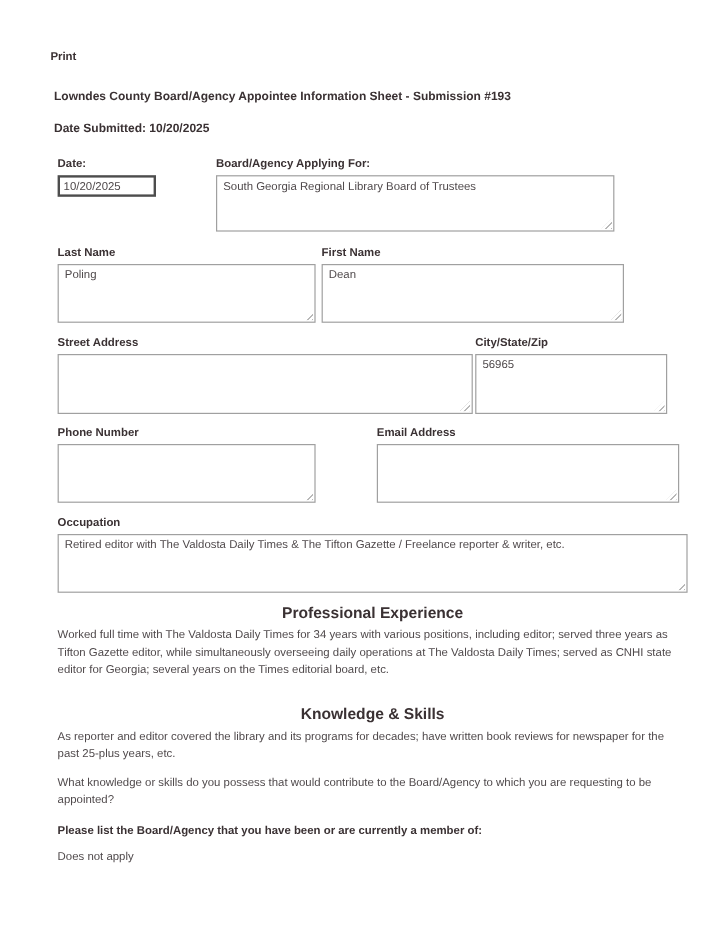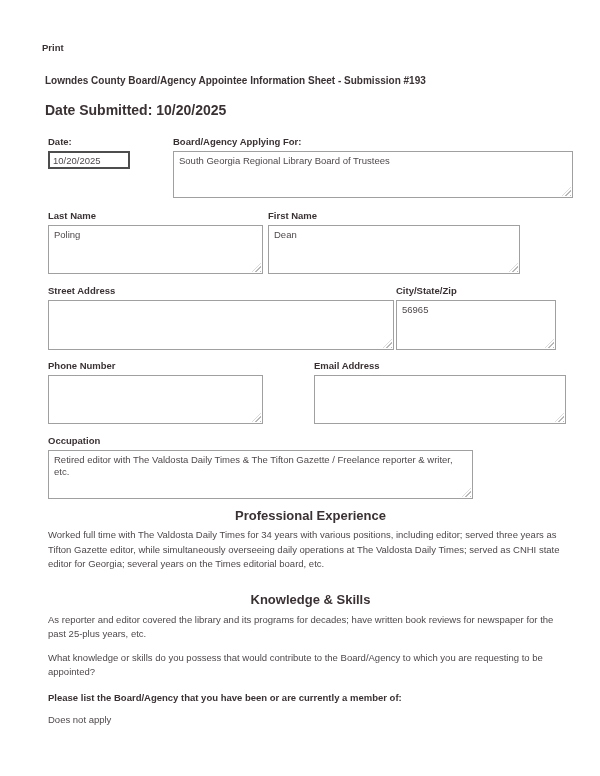--- a/index.html
+++ b/index.html
@@ -22,21 +22,21 @@
     font-size:9.5px;
   }
   .doc-title {
     margin-left:-3px;
     margin-bottom:16px;
     font-size:10px;
   }
   .date-submitted {
     margin-left:-3px;
     margin-bottom:18px;
-    font-size:14px;
+    font-size:10px;
   }
 
   .field-label {
     font-size:9.5px;
     font-weight:bold;
     color:#3a3133;
     line-height:12px;
     margin-bottom:3px;
   }
   .row { display:flex; }
@@ -67,26 +67,26 @@
     color:#4f494b;
     overflow:hidden;
   }
   .ta-value { display:block; white-space:pre-wrap; }
   .resize-handle {
     position:absolute; right:1px; bottom:1px;
     width:9px; height:9px;
     background:repeating-linear-gradient(135deg, transparent 0, transparent 2px, #b9b9b9 2px, #b9b9b9 3.2px);
     clip-path:polygon(100% 0, 100% 100%, 0 100%);
   }
-  .ta-board { width:400px; height:47px; }
+  .ta-board { width:332px; height:47px; }
   .ta-lastname, .ta-phone { width:215px; height:49px; }
   .ta-firstname, .ta-email { width:252px; height:49px; }
   .ta-street { width:346px; height:50px; }
   .ta-city { width:160px; height:50px; }
-  .ta-occupation { width:425px; height:49px; }
+  .ta-occupation { width:525px; height:49px; }
   .col-gap-5 { margin-left:5px; }
   .col-gap-2 { margin-left:2px; }
 
   .section-heading {
     font-size:13px; font-weight:bold; color:#3a3133;
     line-height:12px;
     text-align:center;
   }
   .pe-heading { margin-bottom:6px; }
   .ks-heading { margin-bottom:7px; }

